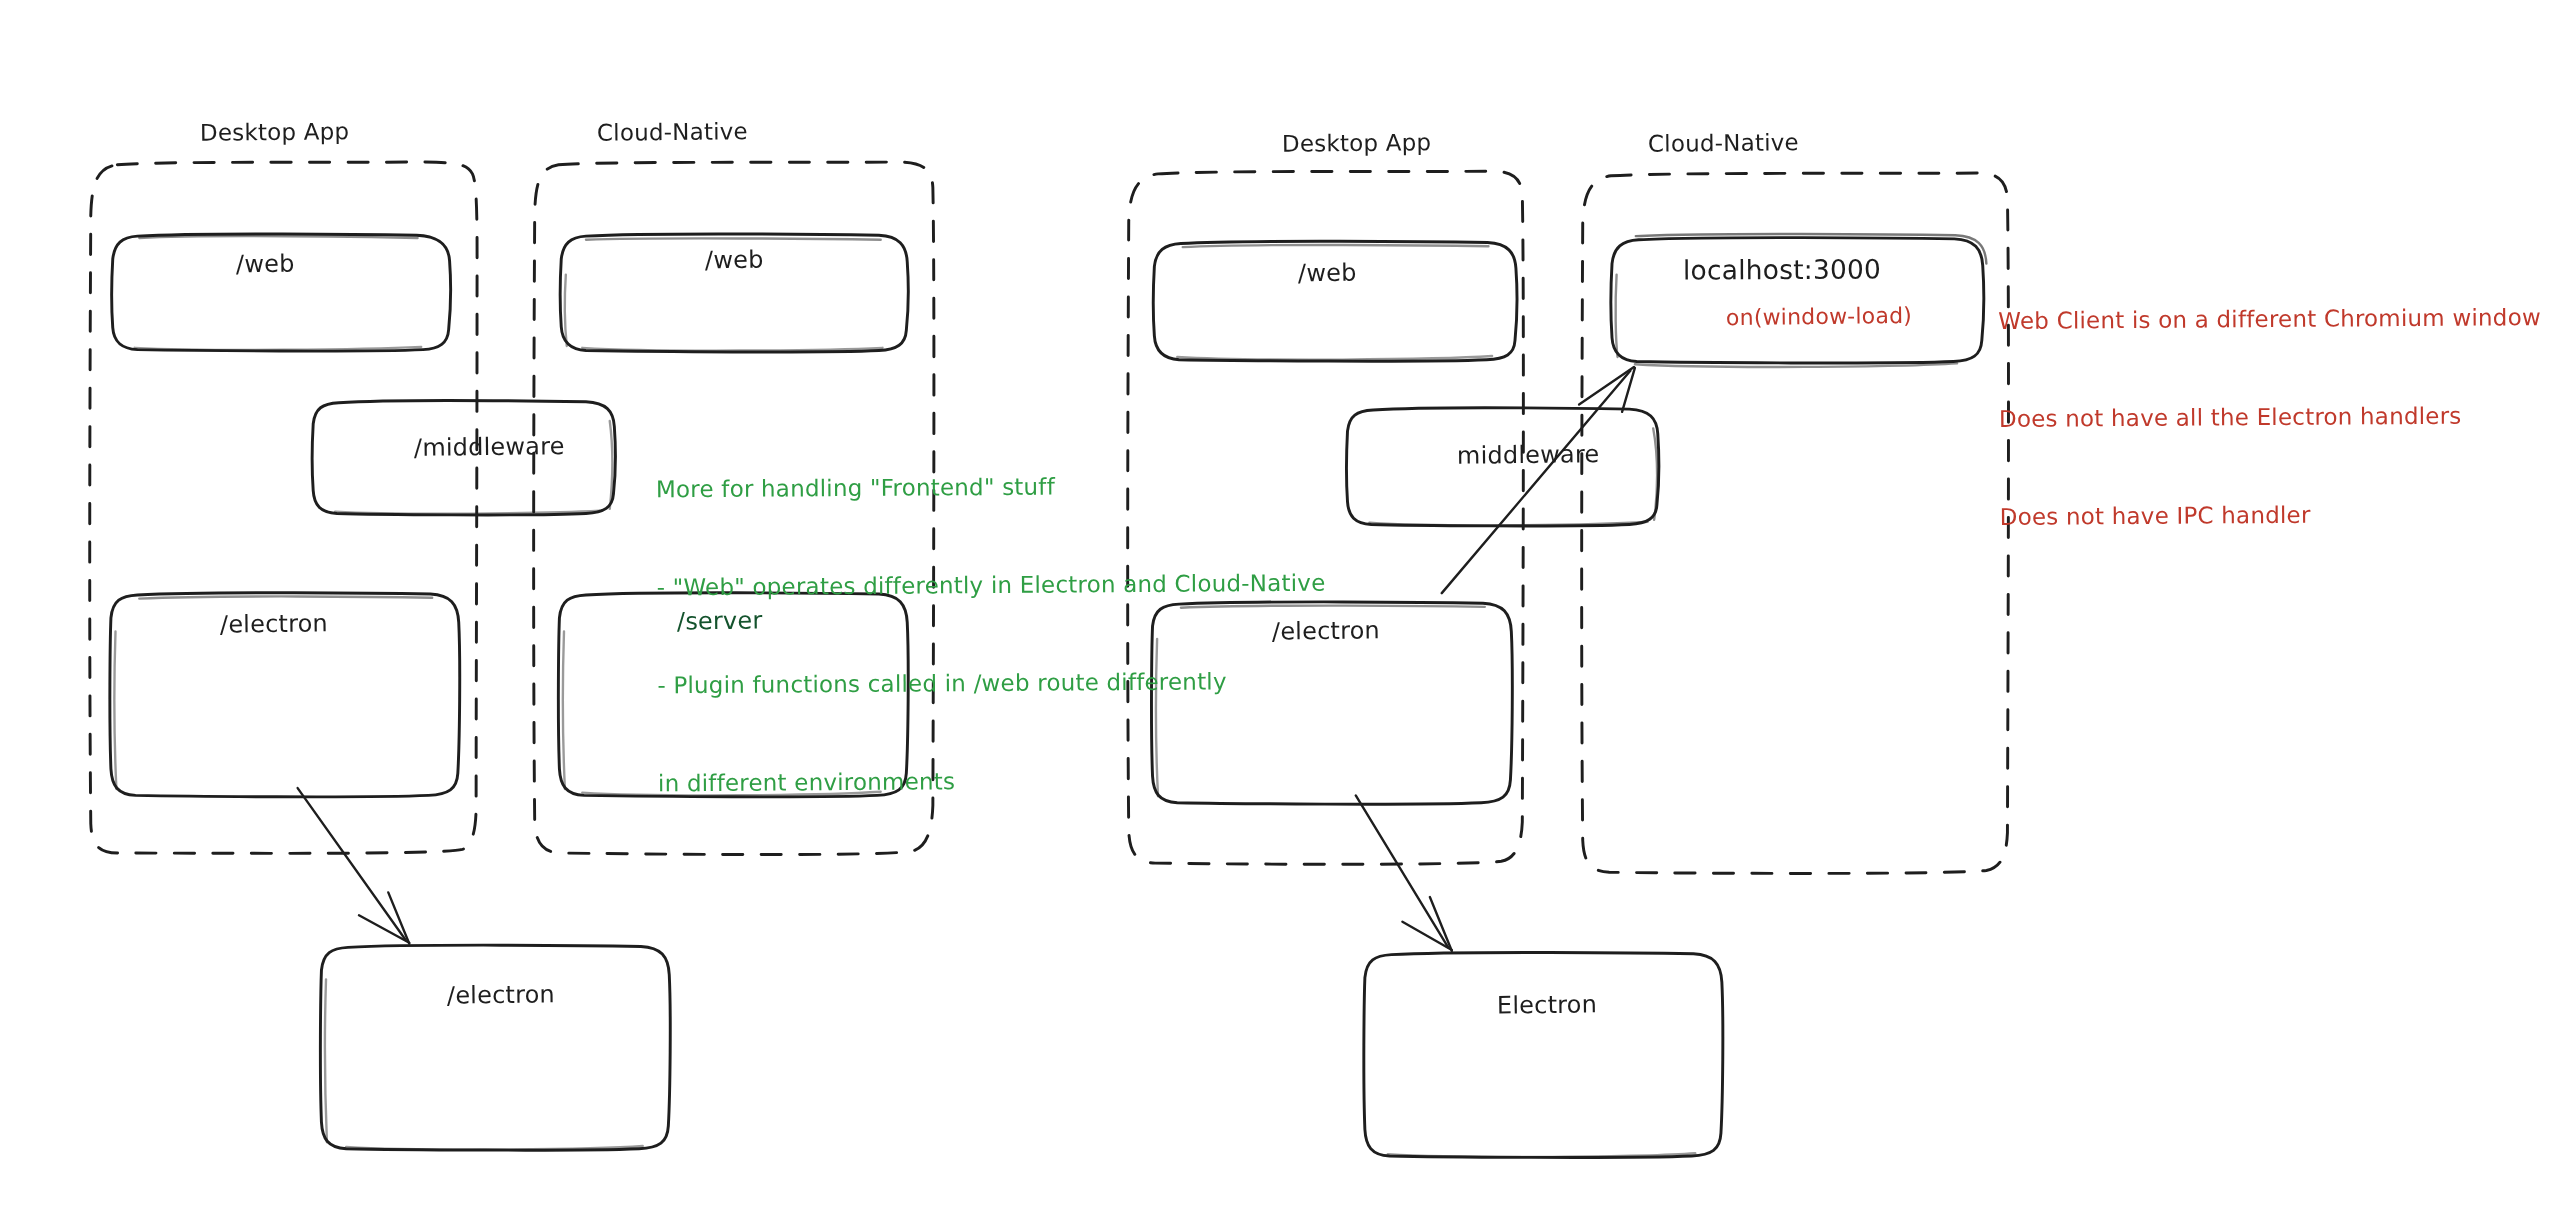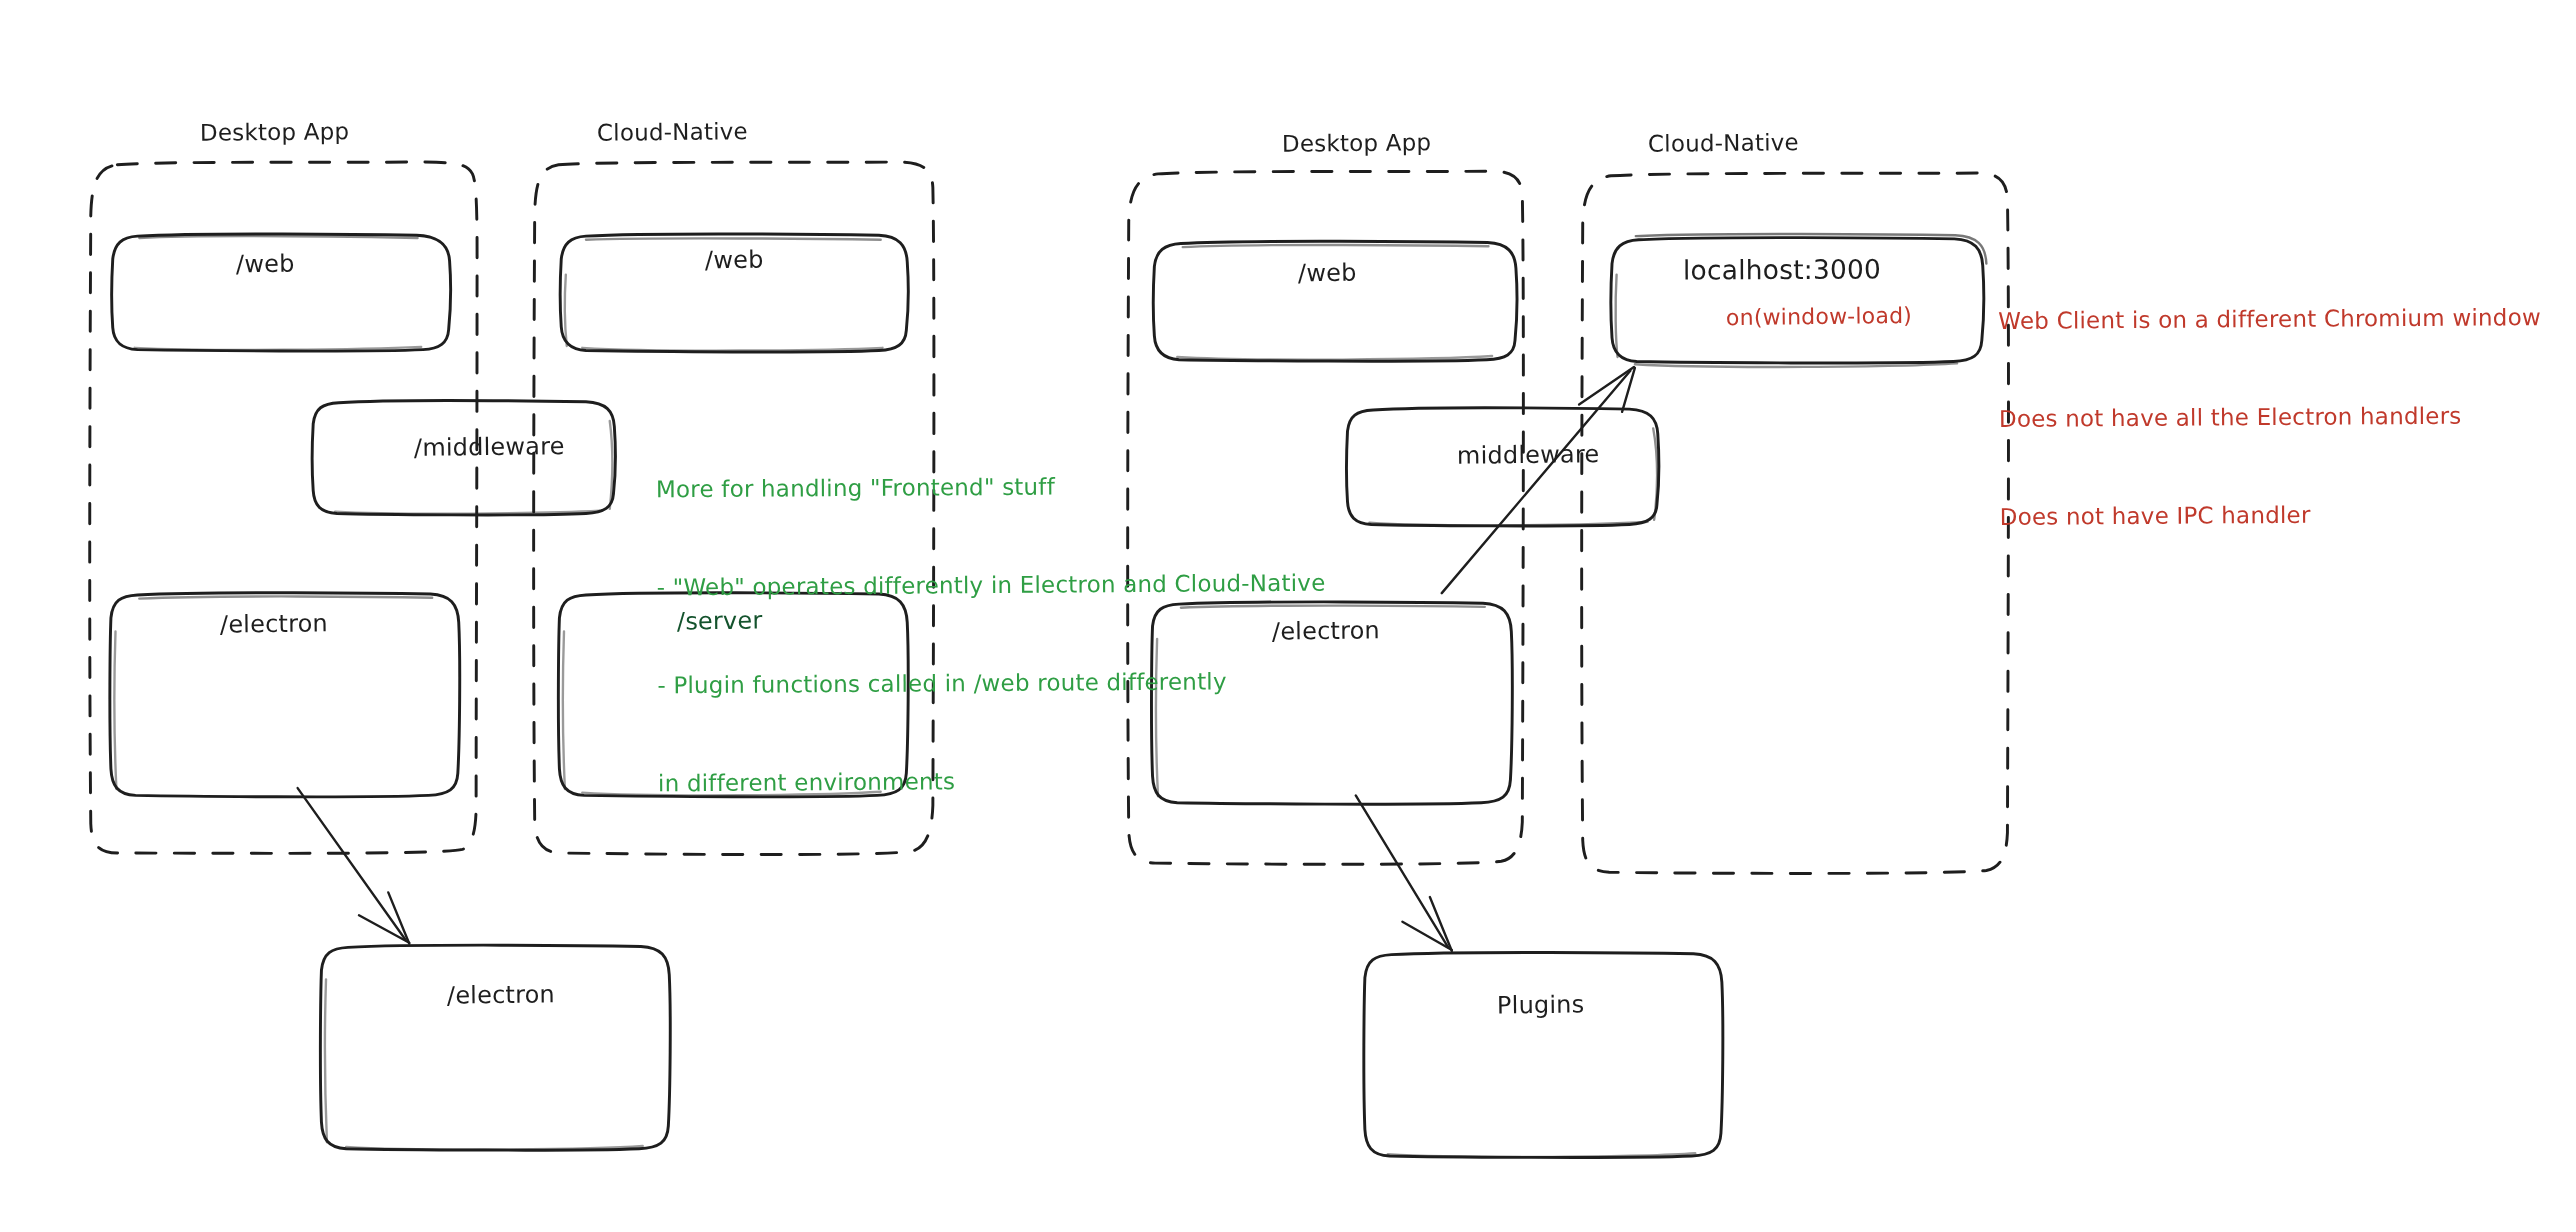--- a/index.html
+++ b/index.html
@@ -257,21 +257,21 @@
   <div class="lbl node-label" style="left:1298px; top:258px;">/web</div>
 
   <div class="lbl node-label big" style="left:1683px; top:253px;">localhost:3000</div>
 
   <div class="lbl node-label small-red" style="left:1726px; top:302px;">on(window-load)</div>
 
   <div class="lbl node-label" style="left:1457px; top:440px;">middleware</div>
 
   <div class="lbl node-label" style="left:1272px; top:616px;">/electron</div>
 
-  <div class="lbl node-label" style="left:1497px; top:990px;">Plugins</div>
+  <div class="lbl node-label" style="left:1497px; top:990px;">Electron</div>
 
   <div class="lbl note green" style="left:657px; top:406px;">
     <div>More for handling "Frontend" stuff</div>
     <div>- "Web" operates differently in Electron and Cloud-Native</div>
     <div>- Plugin functions called in /web route differently</div>
     <div>in different environments</div>
   </div>
 
   <div class="lbl note red" style="left:1999px; top:238px;">
     <div>Web Client is on a different Chromium window</div>

